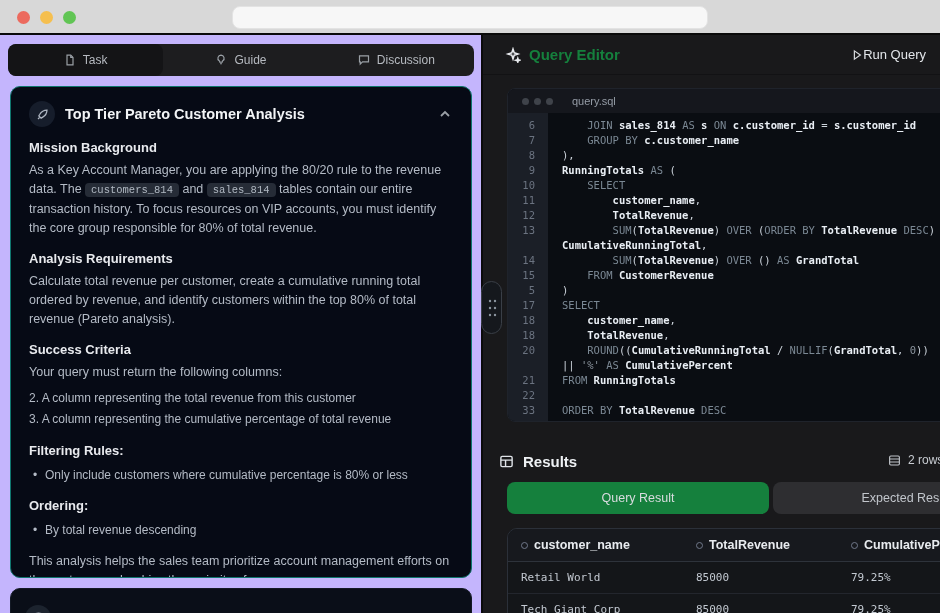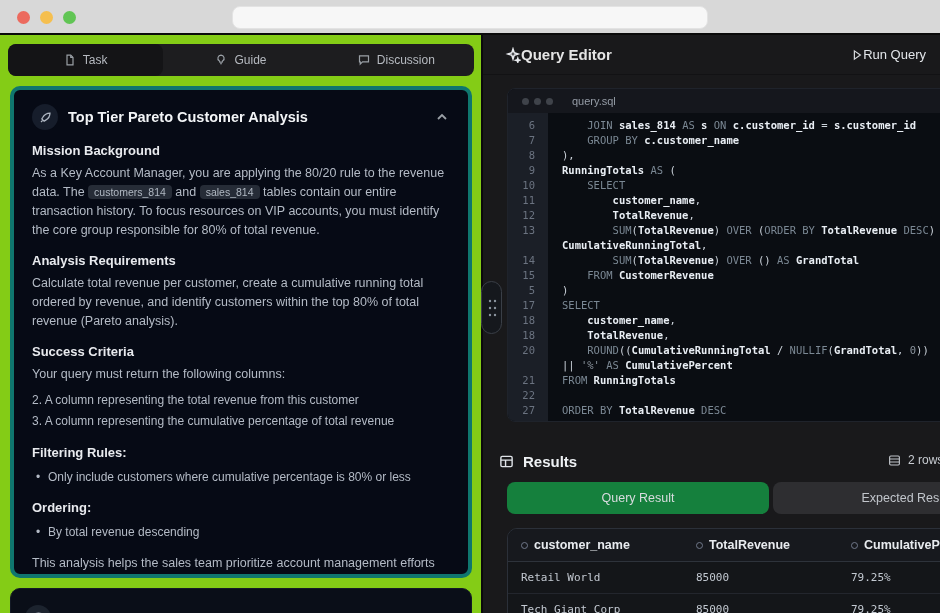--- a/index.html
+++ b/index.html
@@ -12,53 +12,53 @@
 
   
   .chrome{position:absolute;left:0;top:0;width:940px;height:35px;background:#d8d8d8;border-bottom:2px solid #0a0a0a;}
   .traffic{position:absolute;top:11px;width:13px;height:13px;border-radius:50%;}
   .t-red{left:17px;background:var(--c-red)}
   .t-yellow{left:40px;background:var(--c-yellow)}
   .t-green{left:63px;background:var(--c-green)}
   .addressbar{position:absolute;left:232px;top:6px;width:476px;height:23px;background:#f7f7f7;border-radius:8px;border:1px solid #e3e3e3;}
 
   
-  .left-panel{position:absolute;left:0;top:35px;width:481px;height:578px;background:#84cc16;}
+  .left-panel{position:absolute;left:0;top:35px;width:481px;height:578px;background:#c4b5fd;}
   .tabbar{position:absolute;left:8px;top:9px;width:466px;height:32px;background:#1d1d1f;border-radius:8px;display:flex;overflow:hidden;}
   .tab{flex:1;display:flex;align-items:center;justify-content:center;gap:7px;font-size:12px;color:#b6bac0;cursor:pointer;}
   .tab.active{background:#141416;border-radius:8px;}
   .tab svg{width:12px;height:12px;stroke:#9aa0a6;fill:none;stroke-width:1.6;}
 
-  .task-card{position:absolute;left:10px;top:51px;width:462px;height:492px;background:#060a15;border:4px solid #0f766e;border-radius:10px;padding:14px 18px 0 18px;overflow:hidden;}
+  .task-card{position:absolute;left:10px;top:51px;width:462px;height:492px;background:#060a15;border:1px solid #0f766e;border-radius:10px;padding:14px 18px 0 18px;overflow:hidden;}
   .title-row{display:flex;align-items:center;gap:10px;}
   .badge{width:26px;height:26px;border-radius:50%;background:#161d2b;display:flex;align-items:center;justify-content:center;flex:none;}
   .badge svg{width:13px;height:13px;stroke:#aeb6c2;fill:none;stroke-width:1.6;}
   .task-title{font-size:14.5px;font-weight:bold;color:#f2f4f6;flex:1;}
   .chev{width:16px;height:16px;flex:none;cursor:pointer;}
   .chev svg{width:16px;height:16px;stroke:#9aa0a6;fill:none;stroke-width:1.8;}
   h3.sec{font-size:13px;font-weight:bold;color:#e8eaee;margin-top:13px;}
   .body-txt{font-size:12.5px;color:#b4bbc6;line-height:19px;margin-top:6px;}
-  .chip{font-family:Liberation Sans, sans-serif;font-size:10.5px;background:#262c37;color:#b0b8c2;border-radius:4px;padding:1px 6px;}
+  .chip{font-family:Liberation Mono, monospace;font-size:10.5px;background:#262c37;color:#b0b8c2;border-radius:4px;padding:1px 6px;}
   .olist{margin-top:6px;}
   .olist .li{font-size:12px;color:#b4bbc6;line-height:21px;}
   .blist .li{font-size:12px;color:#b4bbc6;line-height:19px;margin-top:8px;padding-left:16px;position:relative;}
   .blist .li::before{content:"•";position:absolute;left:4px;color:#b4bbc6;}
 
   .relevant-card{position:absolute;left:10px;top:553px;width:462px;height:60px;background:#0a0e18;border:1px solid #141a26;border-radius:10px 10px 0 0;display:flex;align-items:center;gap:11px;padding:0 14px;}
   .relevant-card .badge{background:#1c232e;}
   .relevant-label{font-size:13px;font-weight:bold;color:#e8eaee;flex:1;}
 
   
   .divider-handle{position:absolute;left:481px;top:281px;width:21px;height:53px;background:#15181d;border:1px solid #3a3f47;border-radius:11px;display:flex;align-items:center;justify-content:center;cursor:col-resize;z-index:5;}
 
   
   .right-panel{position:absolute;left:481px;top:35px;width:459px;height:578px;background:#19191b;border-left:2px solid #0a0a0b;}
   .qe-header{position:absolute;left:0;top:0;width:100%;height:40px;display:flex;align-items:center;padding:0 0 0 22px;border-bottom:1px solid #121214;}
   .qe-header svg.spark{width:16px;height:16px;stroke:#e8eaee;fill:none;stroke-width:1.5;}
-  .qe-title{font-size:15px;font-weight:bold;color:#e5e5e5;margin-left:0;flex:1;}
+  .qe-title{font-size:15px;font-weight:bold;color:#15803d;margin-left:8px;flex:1;}
   .run-btn{display:flex;align-items:center;color:#e3e6ea;font-size:13px;cursor:pointer;margin-right:14px;}
   .run-btn svg{width:12px;height:12px;stroke:#d7dade;fill:none;stroke-width:1.6;}
 
   .editor-card{position:absolute;left:24px;top:53px;width:480px;height:334px;background:#0a0d12;border:1px solid #1f232b;border-radius:8px 0 0 8px;overflow:hidden;}
   .editor-topbar{height:24px;background:#15171d;display:flex;align-items:center;padding-left:14px;}
   .win-dot{width:7px;height:7px;border-radius:50%;background:#3f434a;margin-right:5px;}
   .filename{font-size:11px;color:#959ca6;margin-left:14px;}
   .code-area{position:relative;height:310px;padding:5px 0;background:linear-gradient(to right,#1b1f27 0,#1b1f27 40px,#0a0d12 40px);font-family:"DejaVu Sans Mono",monospace;font-size:10.5px;}
   .code-row{display:flex;height:15px;line-height:15px;white-space:pre;}
   .ln{width:40px;flex:none;text-align:right;padding-right:13px;color:#6b7380;}
@@ -235,21 +235,21 @@
           <div class="code-row"><span class="ln">14</span><span class="code-text">        <span class="tk-kw">SUM</span><span class="tk-pl">(</span><span class="tk-id">TotalRevenue</span><span class="tk-pl">) </span><span class="tk-kw">OVER</span><span class="tk-pl"> () </span><span class="tk-kw">AS </span><span class="tk-id">GrandTotal</span></span></div>
           <div class="code-row"><span class="ln">15</span><span class="code-text">    <span class="tk-kw">FROM </span><span class="tk-id">CustomerRevenue</span></span></div>
           <div class="code-row"><span class="ln">5</span><span class="code-text"><span class="tk-pl">)</span></span></div>
           <div class="code-row"><span class="ln">17</span><span class="code-text"><span class="tk-kw">SELECT</span></span></div>
           <div class="code-row"><span class="ln">18</span><span class="code-text">    <span class="tk-id">customer_name</span><span class="tk-pl">,</span></span></div>
           <div class="code-row"><span class="ln">18</span><span class="code-text">    <span class="tk-id">TotalRevenue</span><span class="tk-pl">,</span></span></div>
           <div class="code-row"><span class="ln">20</span><span class="code-text">    <span class="tk-kw">ROUND</span><span class="tk-pl">((</span><span class="tk-id">CumulativeRunningTotal</span><span class="tk-pl"> / </span><span class="tk-kw">NULLIF</span><span class="tk-pl">(</span><span class="tk-id">GrandTotal</span><span class="tk-pl">, </span><span class="tk-mu">0</span><span class="tk-pl">))</span></span></div>
           <div class="code-row"><span class="ln"></span><span class="code-text"><span class="tk-pl">|| </span><span class="tk-mu">'%'</span><span class="tk-kw"> AS </span><span class="tk-id">CumulativePercent</span></span></div>
           <div class="code-row"><span class="ln">21</span><span class="code-text"><span class="tk-kw">FROM </span><span class="tk-id">RunningTotals</span></span></div>
           <div class="code-row"><span class="ln">22</span></div>
-          <div class="code-row"><span class="ln">27</span><span class="code-text"><span class="tk-kw">ORDER BY </span><span class="tk-id">TotalRevenue</span><span class="tk-kw"> DESC</span></span></div>
+          <div class="code-row"><span class="ln">33</span><span class="code-text"><span class="tk-kw">ORDER BY </span><span class="tk-id">TotalRevenue</span><span class="tk-kw"> DESC</span></span></div>
         </div>
     </div>
 
     <div class="results-header">
       <svg class="grid" viewBox="0 0 16 16">
           <rect x="2" y="2.5" width="12" height="11" rx="1.5"></rect>
           <path d="M2 6.5h12M7 6.5v7"></path>
         </svg>
       <div class="results-title">Results</div>
       <div class="row-count">

